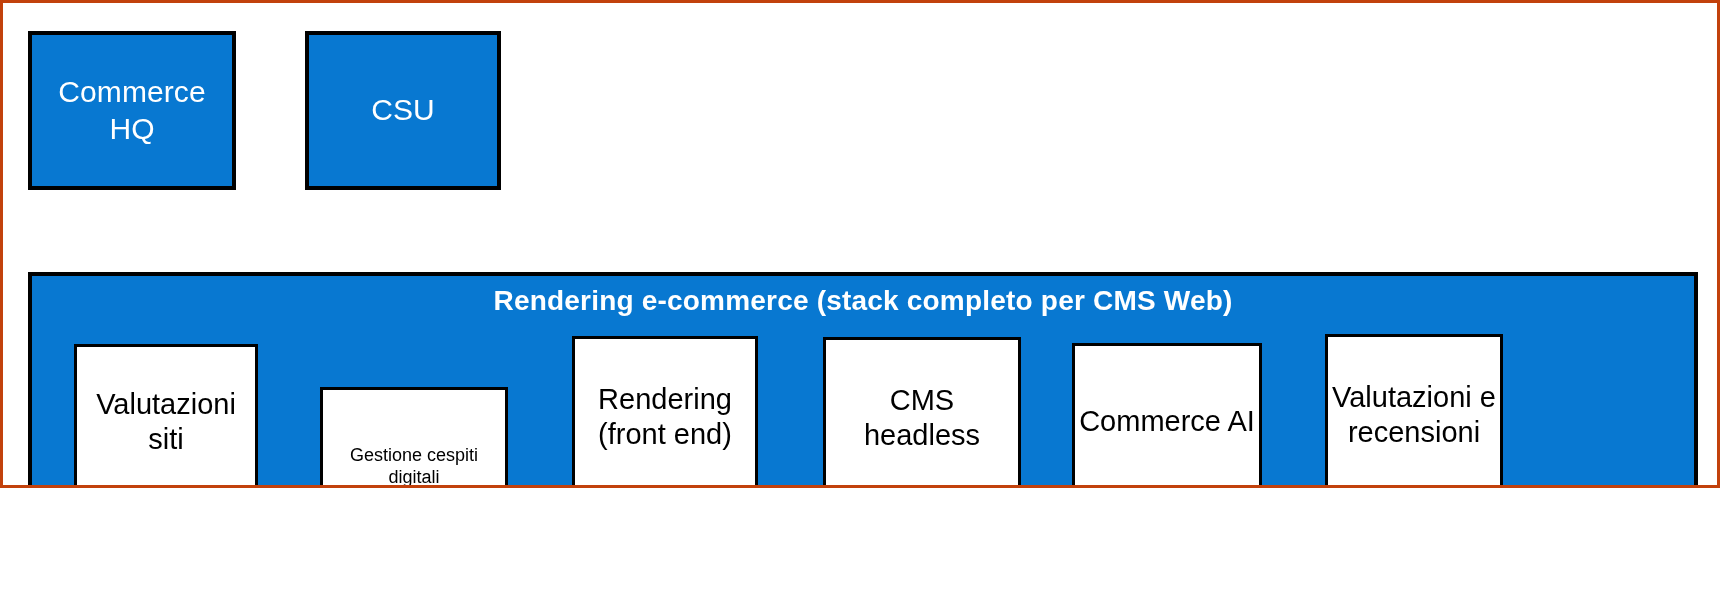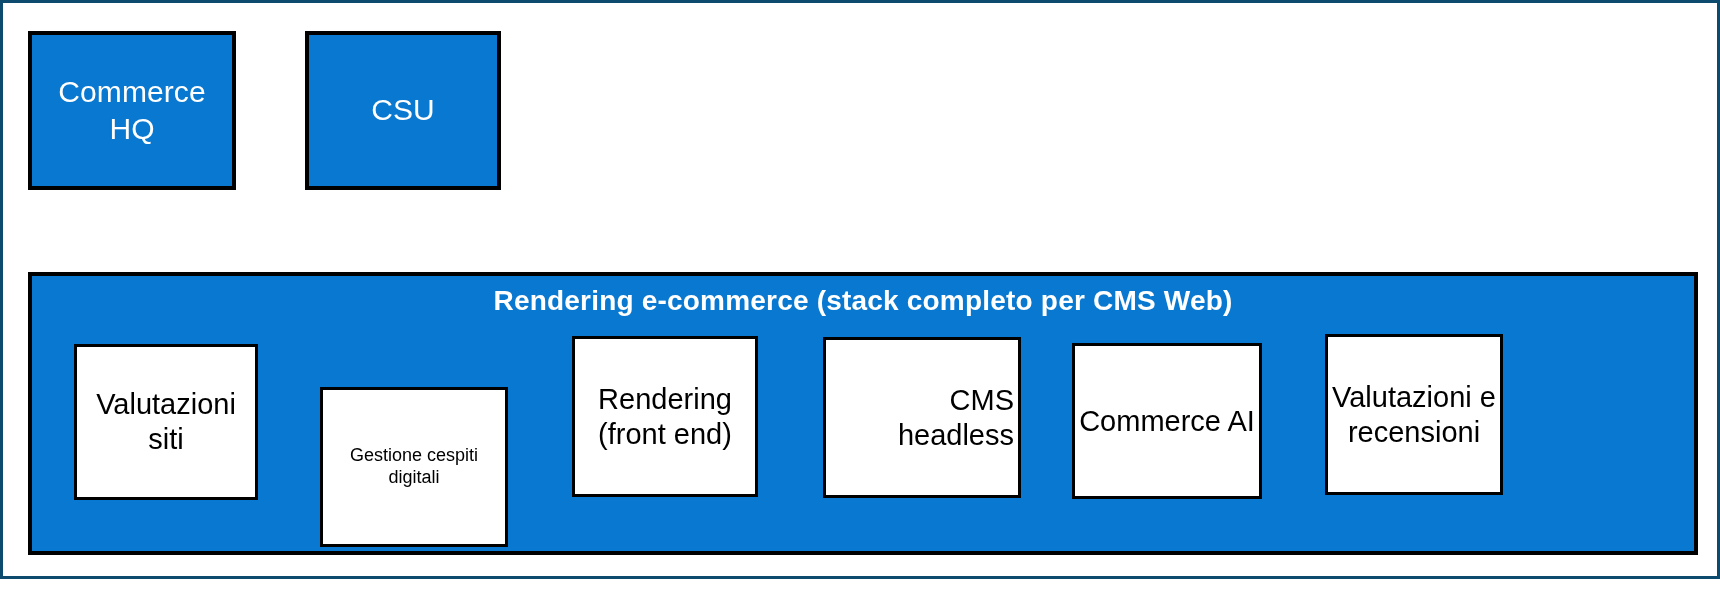--- a/index.html
+++ b/index.html
@@ -7,24 +7,24 @@
     padding: 0;
     background: #ffffff;
   }
   body {
     font-family: "Liberation Sans", sans-serif;
   }
 
   .canvas {
     position: relative;
     width: 1720px;
-    height: 579px;
+    height: 488px;
     background: #ffffff;
     box-sizing: border-box;
-    border: 3px solid #0c4a6e;
+    border: 3px solid #c2410c;
     overflow: hidden;
   }
 
   
   .top-box {
     position: absolute;
     background: #0878d1;
     border: 4px solid #000000;
     box-sizing: border-box;
     display: flex;
@@ -78,21 +78,21 @@
     text-align: center;
     color: #000000;
     font-size: 29px;
     line-height: 1.2;
   }
   .comp-box .label { display: block; padding: 0 4px; }
 
   #comp-generatore-siti      { left: 42px;   top: 68px; width: 184px; height: 156px; }
   #comp-gestione-cespiti     { left: 288px;  top: 64px; width: 188px; height: 160px; font-size: 18px; margin-top: 47px; }
   #comp-rendering            { left: 540px;  top: 60px; width: 186px; height: 161px; }
-  #comp-cms-headless         { left: 791px;  top: 61px; width: 198px; height: 161px; text-align: right; }
+  #comp-cms-headless         { left: 791px;  top: 61px; width: 198px; height: 161px; }
   #comp-commerce-ai          { left: 1040px; top: 67px; width: 190px; height: 156px; }
   #comp-valutazioni          { left: 1293px; top: 58px; width: 178px; height: 161px; }
 </style>
 </head>
 <body>
 
 <div class="canvas">
 
   <div class="top-box" id="box-commerce-hq">
     <span>Commerce HQ</span>

